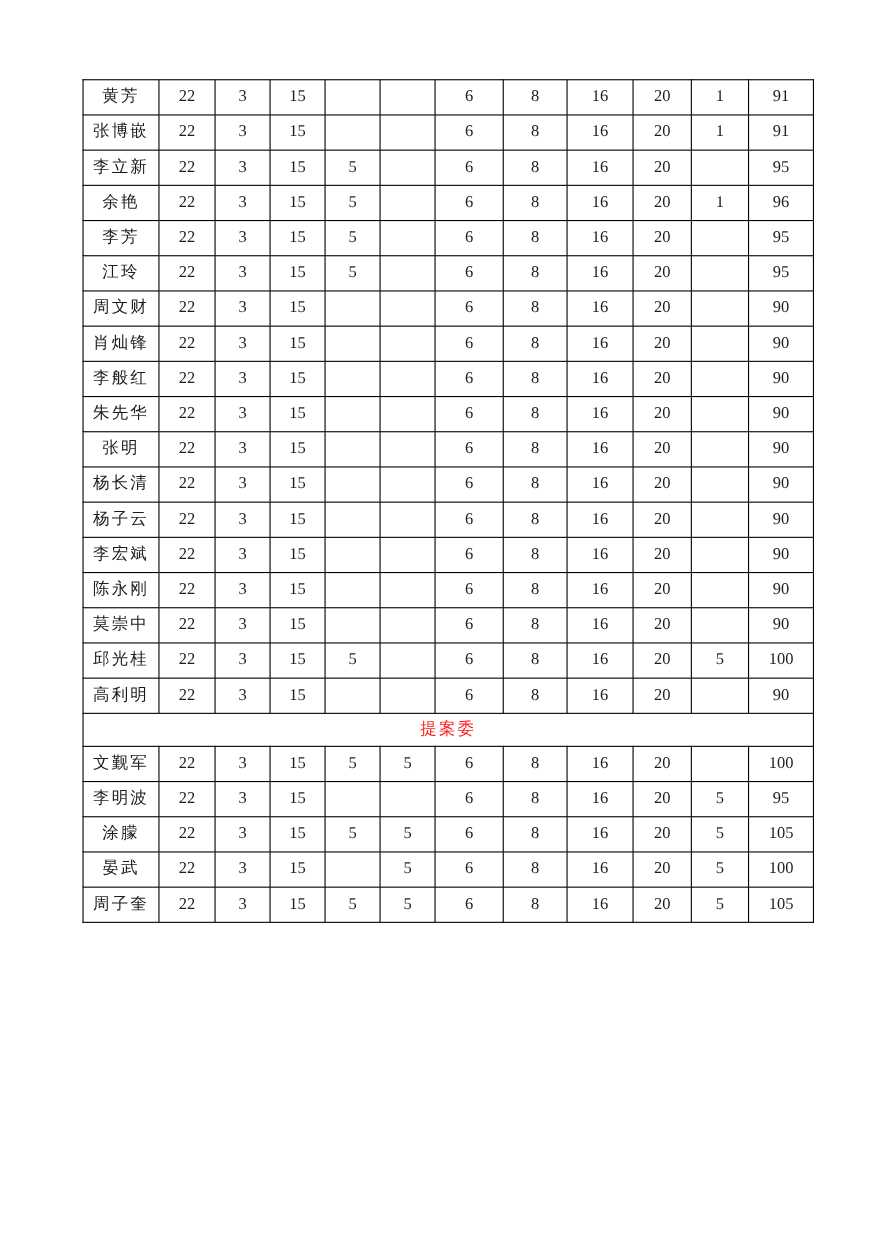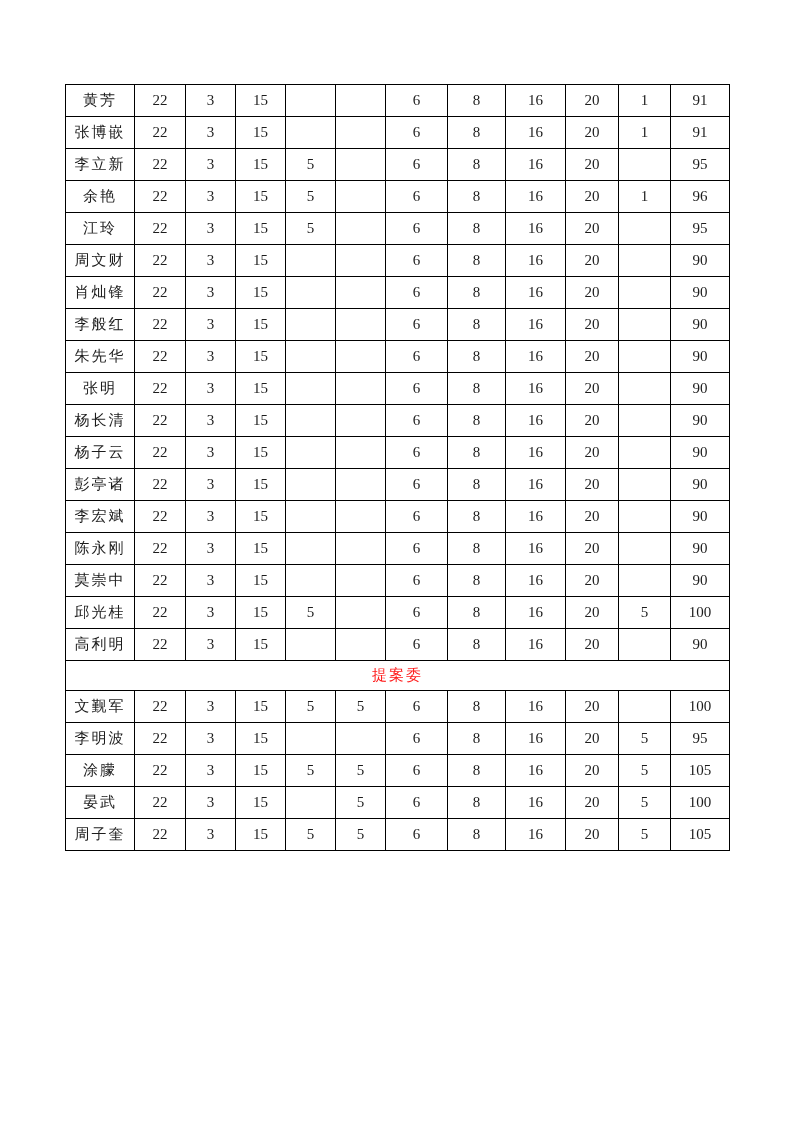--- a/index.html
+++ b/index.html
@@ -10,26 +10,25 @@
   .page {
     position: relative;
     width: 793px;
     height: 1122px;
     background: #ffffff;
     overflow: hidden;
     font-family: "Liberation Serif", "DejaVu Serif", serif;
   }
   table.score-table {
     position: absolute;
-    left: 65px;
+    left: 75px;
     top: 72px;
     width: 664px;
     border-collapse: collapse;
     table-layout: fixed;
-    margin-top: 12px;
   }
   table.score-table td {
     border: 1.5px solid #000000;
     text-align: center;
     vertical-align: middle;
     font-size: 15px;
     color: #1c1c1c;
     padding: 0;
     white-space: nowrap;
     overflow: hidden;
@@ -117,20 +116,34 @@
           <td>5</td>
           <td></td>
           <td>6</td>
           <td>8</td>
           <td>16</td>
           <td>20</td>
           <td>1</td>
           <td>96</td>
         </tr>
         <tr class="data-row">
+          <td class="name-cell">李芳</td>
+          <td>22</td>
+          <td>3</td>
+          <td>15</td>
+          <td>5</td>
+          <td></td>
+          <td>6</td>
+          <td>8</td>
+          <td>16</td>
+          <td>20</td>
+          <td></td>
+          <td>95</td>
+        </tr>
+        <tr class="data-row">
           <td class="name-cell">江玲</td>
           <td>22</td>
           <td>3</td>
           <td>15</td>
           <td>5</td>
           <td></td>
           <td>6</td>
           <td>8</td>
           <td>16</td>
           <td>20</td>
@@ -216,34 +229,20 @@
           <td></td>
           <td>6</td>
           <td>8</td>
           <td>16</td>
           <td>20</td>
           <td></td>
           <td>90</td>
         </tr>
         <tr class="data-row">
           <td class="name-cell">杨子云</td>
-          <td>22</td>
-          <td>3</td>
-          <td>15</td>
-          <td></td>
-          <td></td>
-          <td>6</td>
-          <td>8</td>
-          <td>16</td>
-          <td>20</td>
-          <td></td>
-          <td>90</td>
-        </tr>
-        <tr class="data-row">
-          <td class="name-cell">彭亭诸</td>
           <td>22</td>
           <td>3</td>
           <td>15</td>
           <td></td>
           <td></td>
           <td>6</td>
           <td>8</td>
           <td>16</td>
           <td>20</td>
           <td></td>

